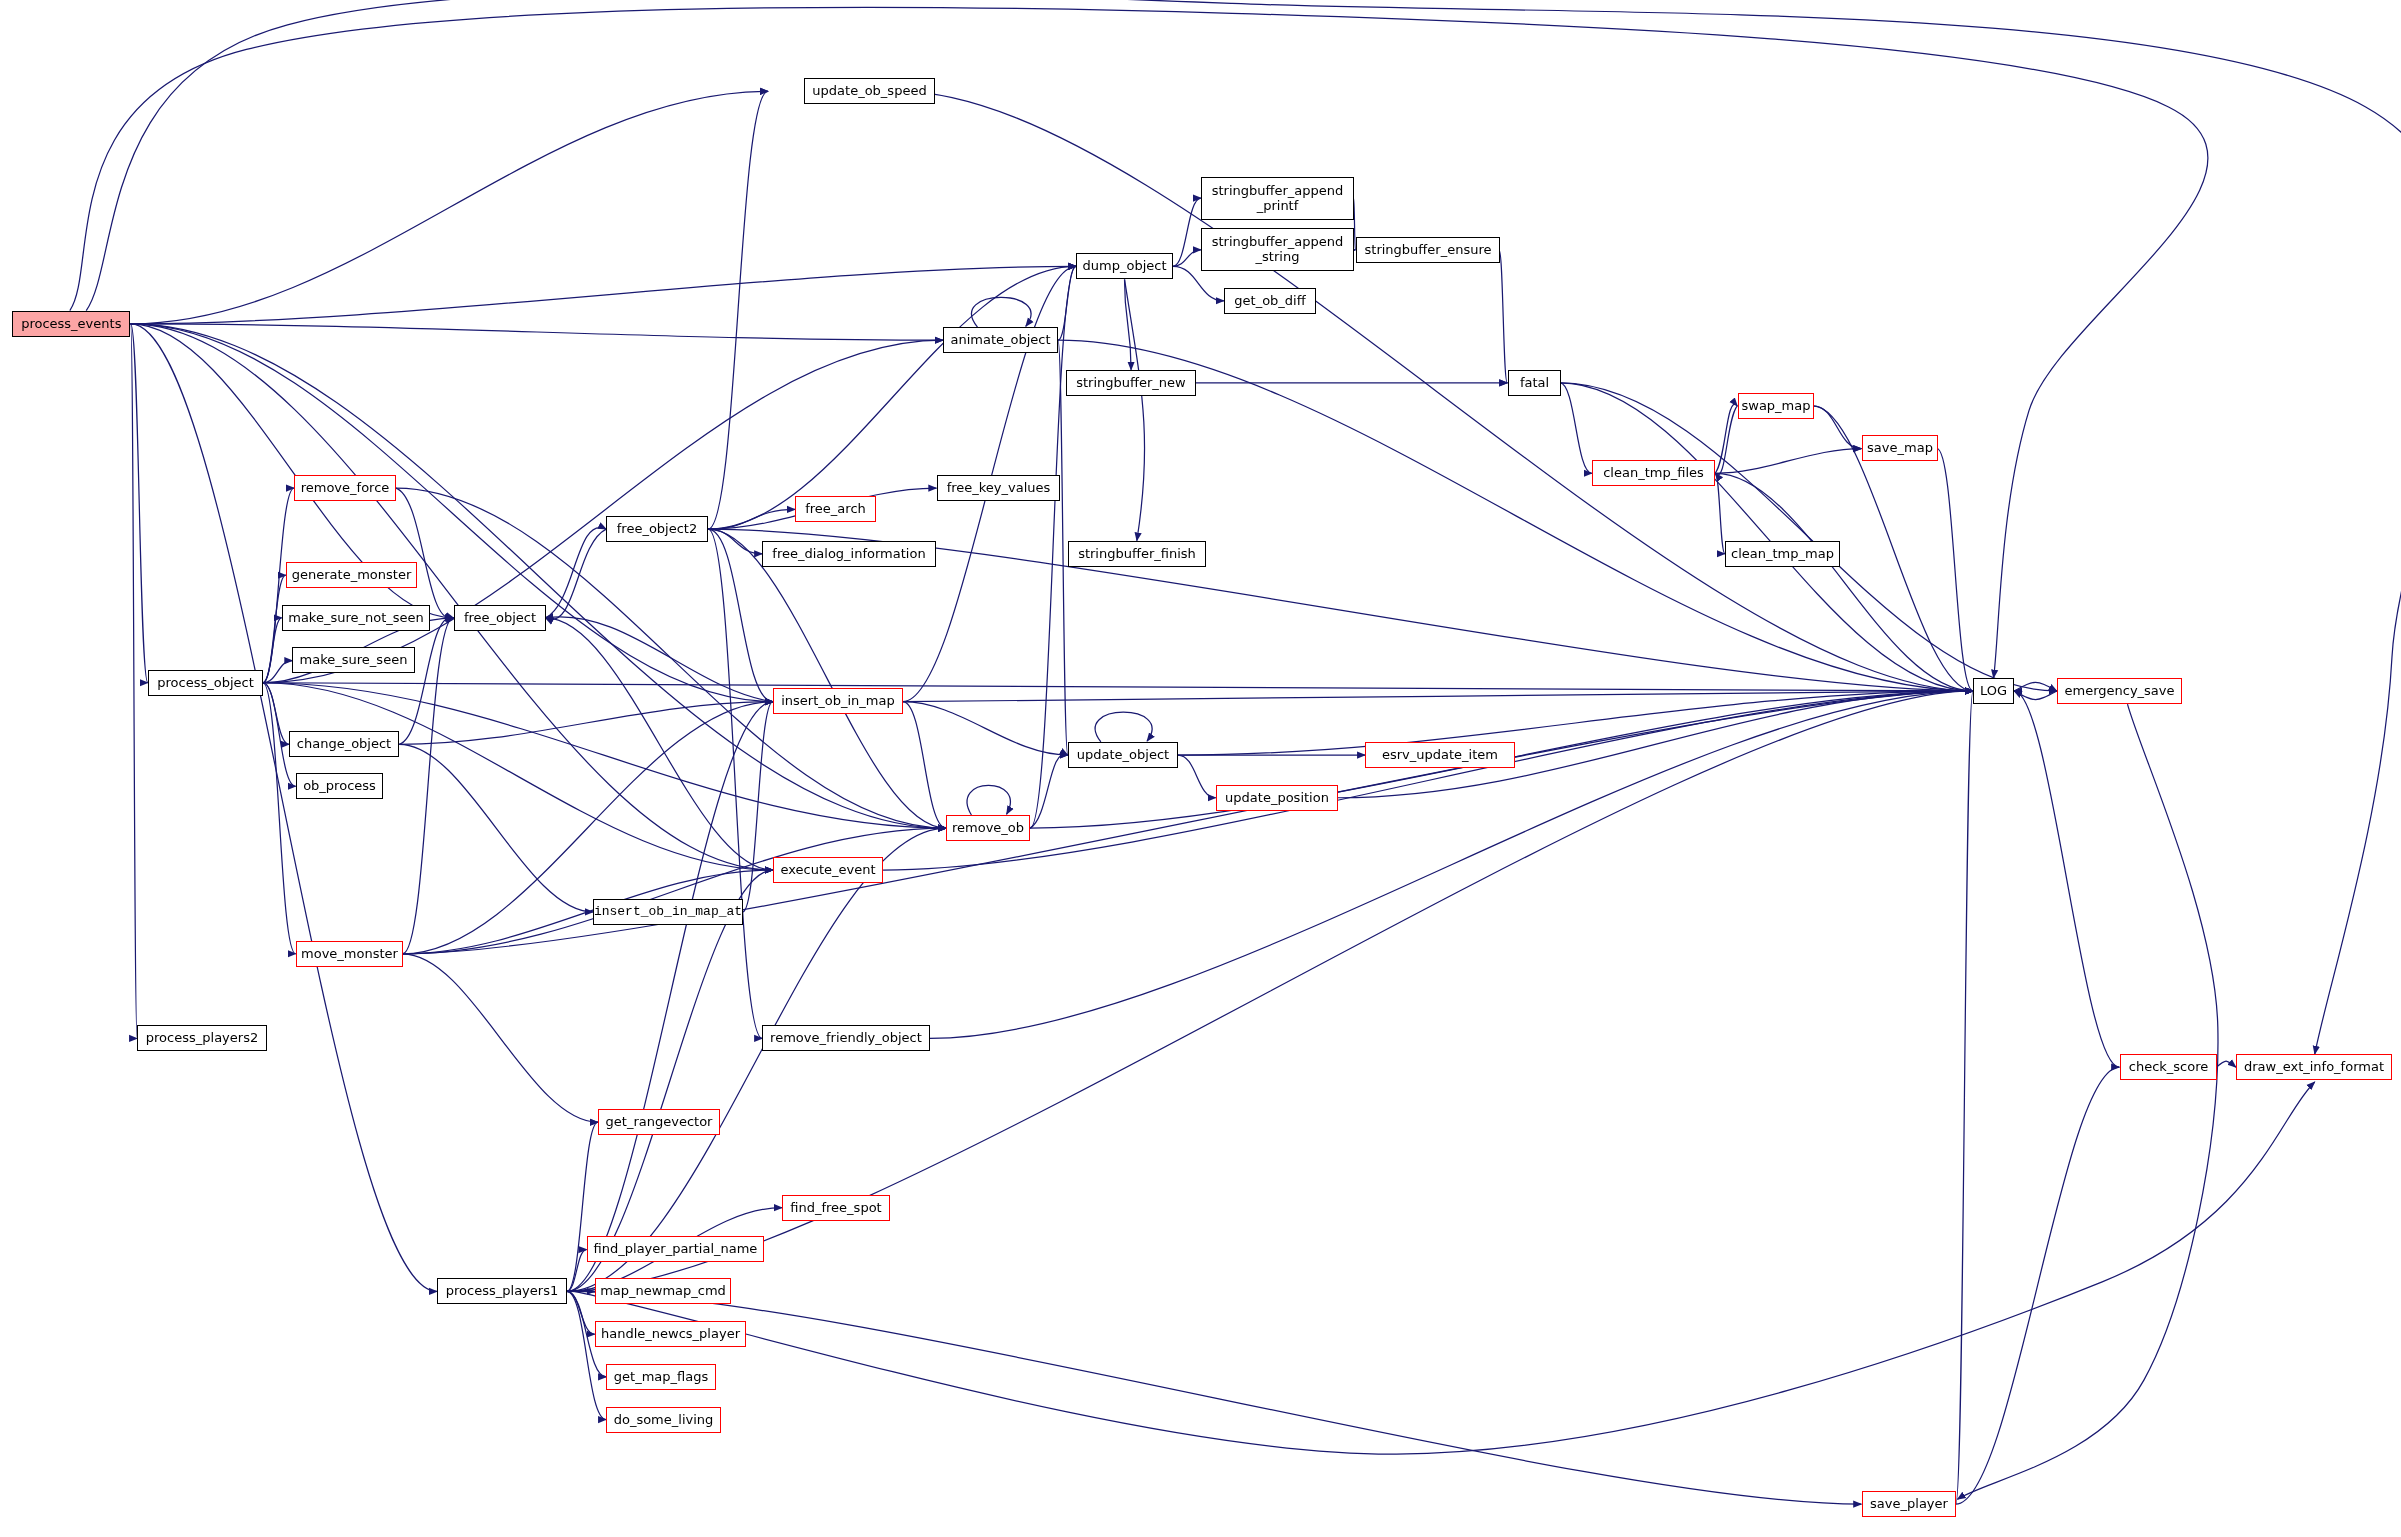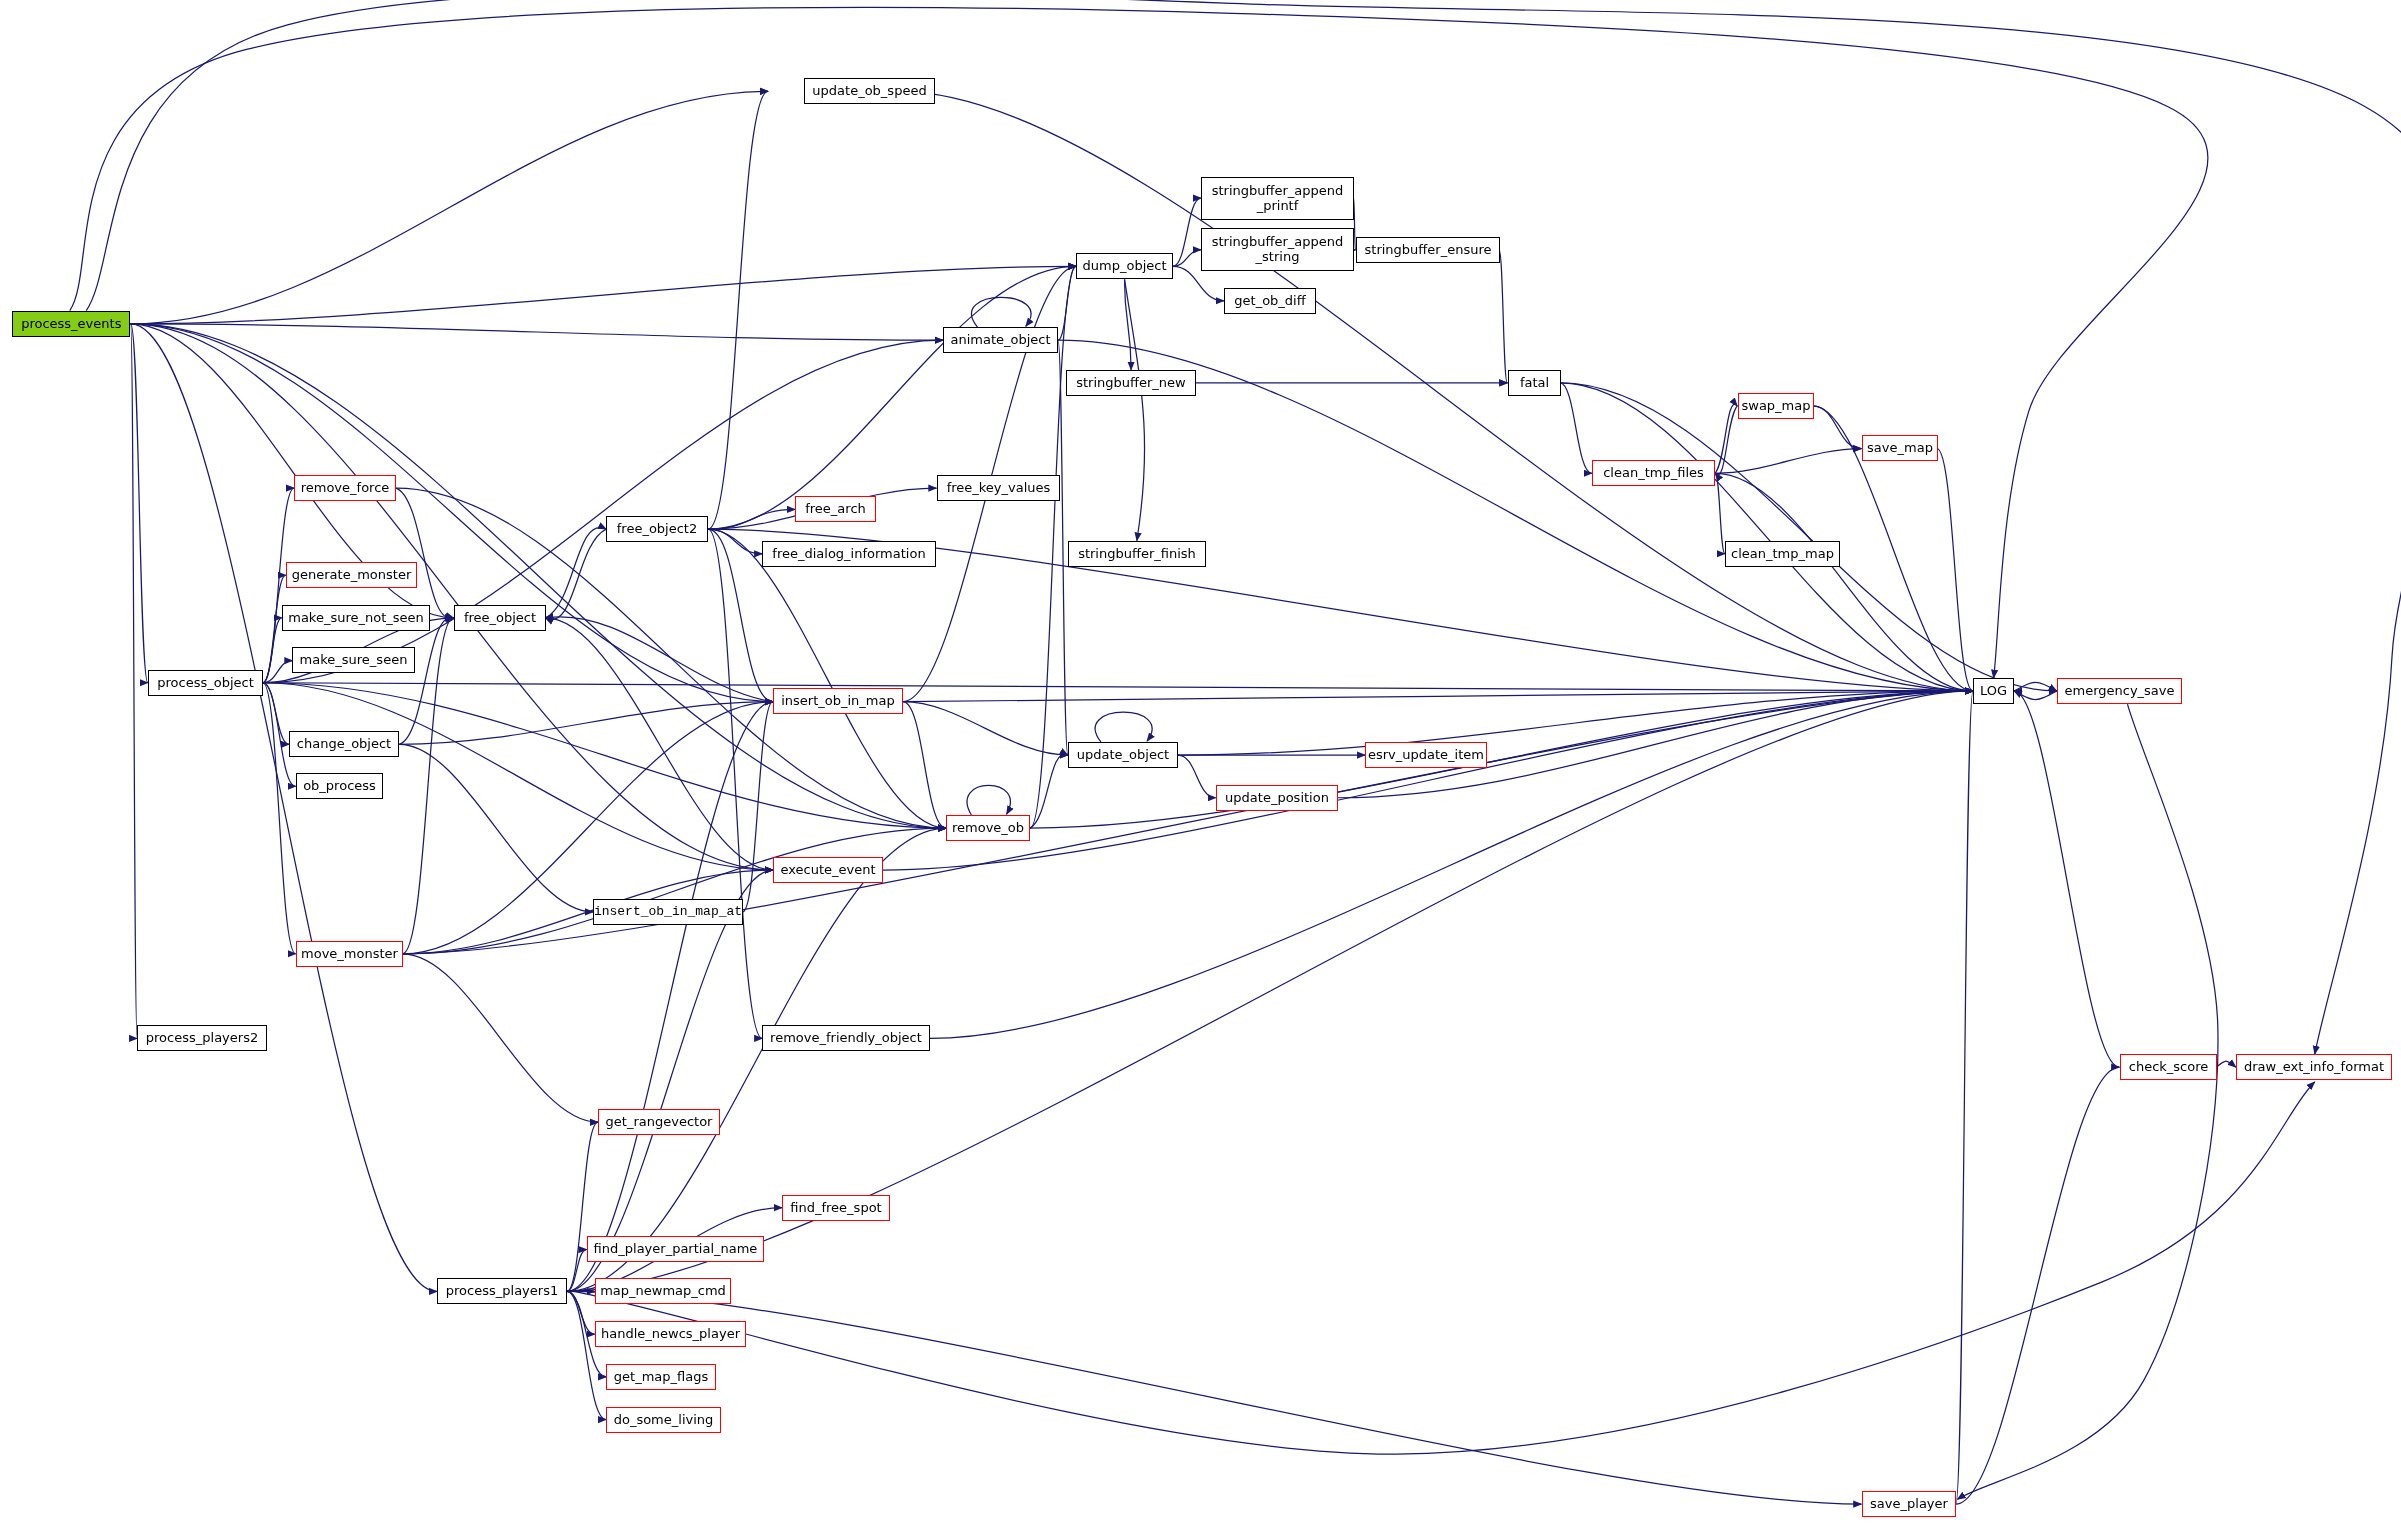--- a/index.html
+++ b/index.html
@@ -21,21 +21,21 @@
     border:1.2px solid #000000;
     color:#000000;
     font-size:13px;
     line-height:1.15;
     text-align:center;
     white-space:pre-line;
     cursor:pointer;
     overflow:hidden;
   }
   .node.truncated { border-color:#ff0000; }
-  .node.highlight { background:#84cc16; }
+  .node.highlight { background:#fca5a5; }
 </style>
 </head>
 <body>
 
 <div class="canvas" id="graph">
   <svg id="edge-layer" width="2401" height="1538" xmlns="http://www.w3.org/2000/svg" viewBox="0 0 2923 1872">
     <defs>
       <marker id="arrow" viewBox="0 0 10 10" refX="9" refY="5" markerWidth="11" markerHeight="11" orient="auto" markerUnits="userSpaceOnUse">
         <path id="arrow-head" d="M 0 1 L 10 5 L 0 9 z" fill="#191970"></path>
       </marker>
@@ -176,21 +176,21 @@
       <div class="node truncated" style="left: 286px; top: 562px; width: 131px; height: 26px;">generate_monster</div>
       <div class="node" style="left: 282px; top: 605px; width: 148px; height: 26px;">make_sure_not_seen</div>
       <div class="node" style="left: 454px; top: 605px; width: 92px; height: 26px;">free_object</div>
       <div class="node" style="left: 292px; top: 647px; width: 123px; height: 26px;">make_sure_seen</div>
       <div class="node" style="left: 148px; top: 670px; width: 115px; height: 26px;">process_object</div>
       <div class="node" style="left: 1973px; top: 678px; width: 41px; height: 26px;">LOG</div>
       <div class="node truncated" style="left: 2057px; top: 678px; width: 125px; height: 26px;">emergency_save</div>
       <div class="node truncated" style="left: 773px; top: 688px; width: 130px; height: 26px;">insert_ob_in_map</div>
       <div class="node" style="left: 289px; top: 731px; width: 110px; height: 26px;">change_object</div>
       <div class="node" style="left: 1068px; top: 742px; width: 110px; height: 26px;">update_object</div>
-      <div class="node truncated" style="left: 1365px; top: 742px; width: 122px; height: 26px;">esrv_update_item</div>
+      <div class="node truncated" style="left: 1365px; top: 742px; width: 150px; height: 26px;">esrv_update_item</div>
       <div class="node" style="left: 296px; top: 773px; width: 87px; height: 26px;">ob_process</div>
       <div class="node truncated" style="left: 1216px; top: 785px; width: 122px; height: 26px;">update_position</div>
       <div class="node truncated" style="left: 946px; top: 815px; width: 84px; height: 26px;">remove_ob</div>
       <div class="node truncated" style="left: 773px; top: 857px; width: 110px; height: 26px;">execute_event</div>
       <div class="node" style="left: 593px; top: 899px; width: 150px; height: 26px; font-family: Liberation Mono, monospace;">insert_ob_in_map_at</div>
       <div class="node truncated" style="left: 296px; top: 941px; width: 107px; height: 26px;">move_monster</div>
       <div class="node" style="left: 137px; top: 1025px; width: 130px; height: 26px;">process_players2</div>
       <div class="node" style="left: 762px; top: 1025px; width: 168px; height: 26px;">remove_friendly_object</div>
       <div class="node truncated" style="left: 2120px; top: 1054px; width: 97px; height: 26px;">check_score</div>
       <div class="node truncated" style="left: 2236px; top: 1054px; width: 156px; height: 26px;">draw_ext_info_format</div>

